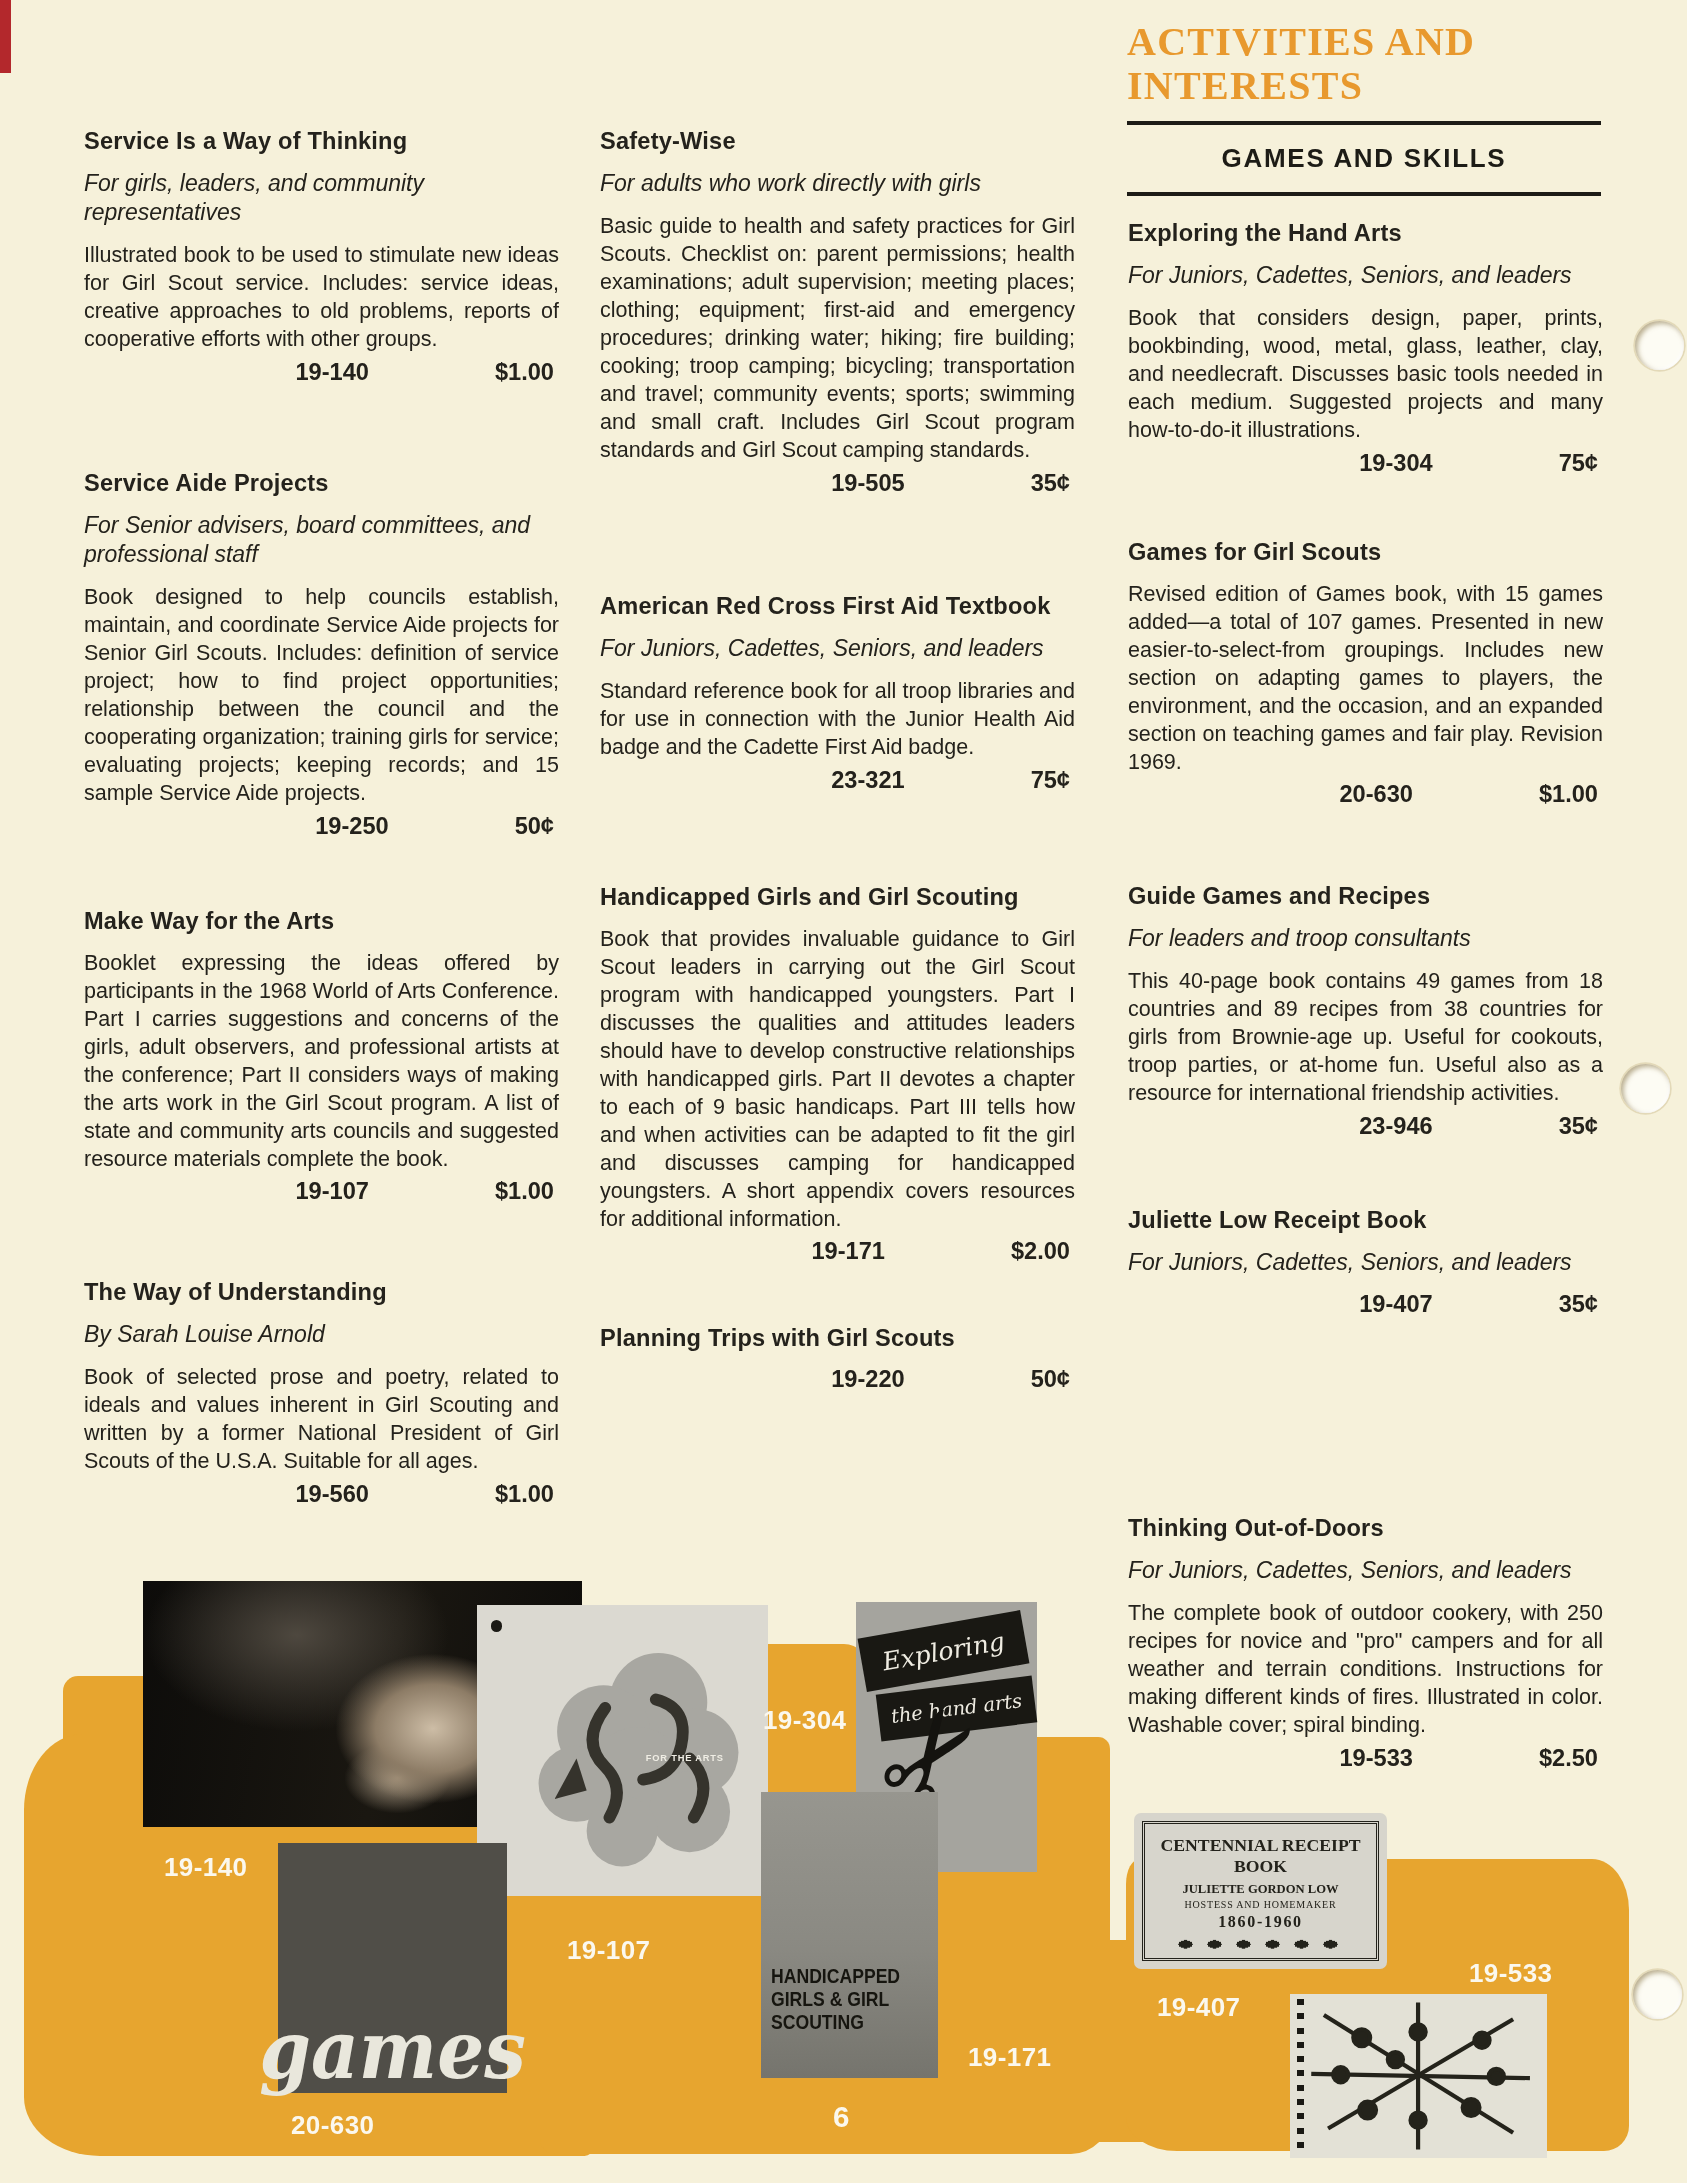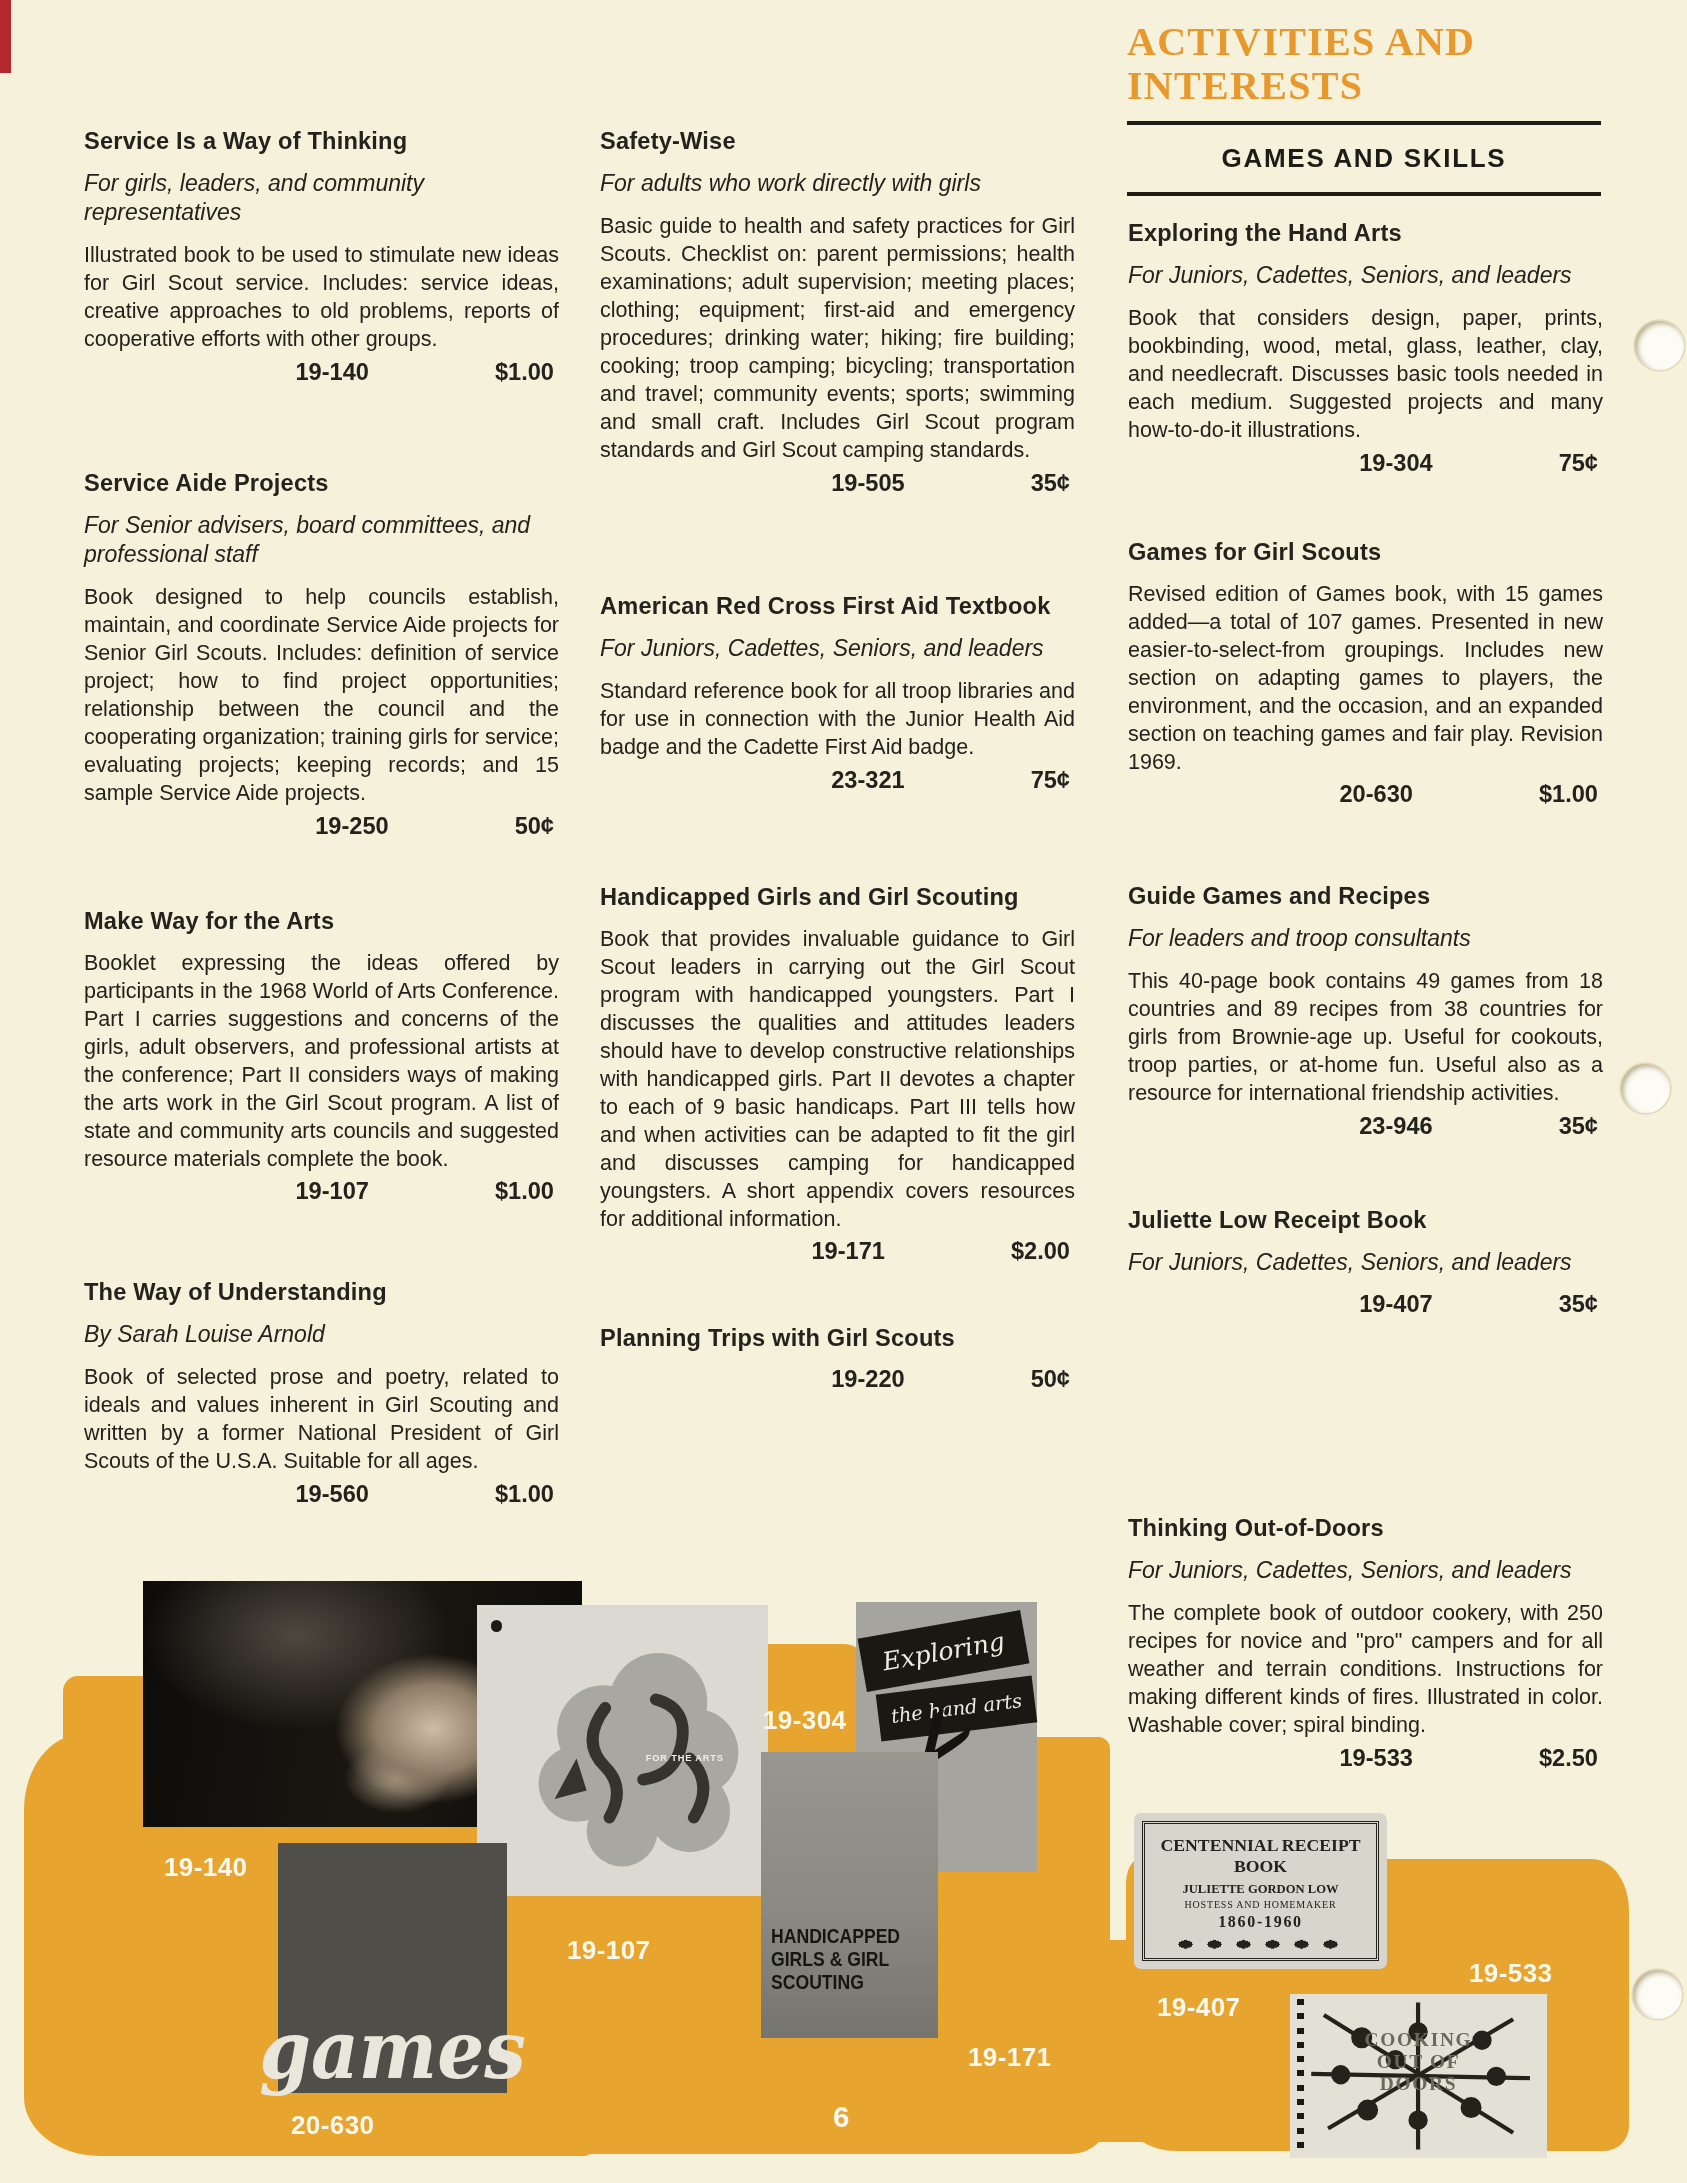--- a/index.html
+++ b/index.html
@@ -57,21 +57,21 @@
       display:flex;align-items:flex-end;justify-content:center;}
   #cover-games .word{font-family:"DejaVu Serif",serif;font-style:italic;font-weight:bold;
       font-size:74px;color:#e9e7dc;transform:scaleY(1.08);}
   #cover-exploring{left:856px;top:1602px;width:181px;height:270px;background:#a5a49e;}
   #cover-exploring .tag{position:absolute;background:#191813;color:#efece2;
       display:flex;align-items:center;justify-content:center;font-family:"DejaVu Serif",serif;font-style:italic;}
   #cover-exploring .tag1{left:5px;top:22px;width:165px;height:54px;transform:rotate(-10deg);font-size:25px;}
   #cover-exploring .tag2{left:22px;top:83px;width:157px;height:47px;transform:rotate(-7deg);font-size:19.4px;}
   #cover-exploring .scissors{position:absolute;left:23.6px;top:93px;font-size:126px;line-height:1;
       color:#14130f;transform:rotate(-55deg);}
-  #cover-handicapped{left:761px;top:1752px;width:177px;height:286px;
+  #cover-handicapped{left:761px;top:1792px;width:177px;height:286px;
       background:linear-gradient(180deg,#97968f 0%,#8a8982 55%,#75746d 100%);}
   #cover-handicapped .htxt{position:absolute;left:10px;right:6.7px;bottom:44px;
       font-weight:bold;font-size:20px;line-height:23px;color:#16150f;transform:scaleX(.88);transform-origin:left;}
   #cover-handicapped .htxt span{display:block;}
   #cover-receipt{left:1134px;top:1813px;width:253px;height:156px;background:#d7d5cc;border-radius:7px;}
   #cover-receipt .frame{position:absolute;inset:7.6px;border:3.4px double #23221b;
       font-family:"Liberation Serif",serif;color:#23221b;text-align:center;}
   #cover-receipt .r1{font-weight:bold;font-size:17.7px;margin-top:11.8px;}
   #cover-receipt .r2{font-weight:bold;font-size:12.6px;margin-top:4.2px;}
   #cover-receipt .r3{font-size:10px;margin-top:2.5px;letter-spacing:0.8px;}
@@ -305,25 +305,20 @@
         <circle cx="215" cy="135" r="10"></circle>
           <circle cx="228" cy="55" r="9"></circle>
         <circle cx="92" cy="138" r="10"></circle>
           <circle cx="152" cy="45" r="9"></circle>
         <circle cx="152" cy="150" r="9"></circle>
           <circle cx="60" cy="96" r="9"></circle>
         <circle cx="245" cy="98" r="9"></circle>
       </g>
     </svg>
     <div class="spiral"></div>
-    <div class="ctxt">
-      <span>COOKING</span><br>
-      <span>OUT OF</span><br>
-      <span>DOORS</span>
-    </div>
   </div>
 
   <div class="photo-label" id="lbl-19140">19-140</div>
   <div class="photo-label" id="lbl-19107">19-107</div>
   <div class="photo-label" id="lbl-20630">20-630</div>
   <div class="photo-label" id="lbl-19304">19-304</div>
   <div class="photo-label" id="lbl-19171">19-171</div>
   <div class="photo-label" id="lbl-19407">19-407</div>
   <div class="photo-label" id="lbl-19533">19-533</div>
   <div class="page-num">6</div>

